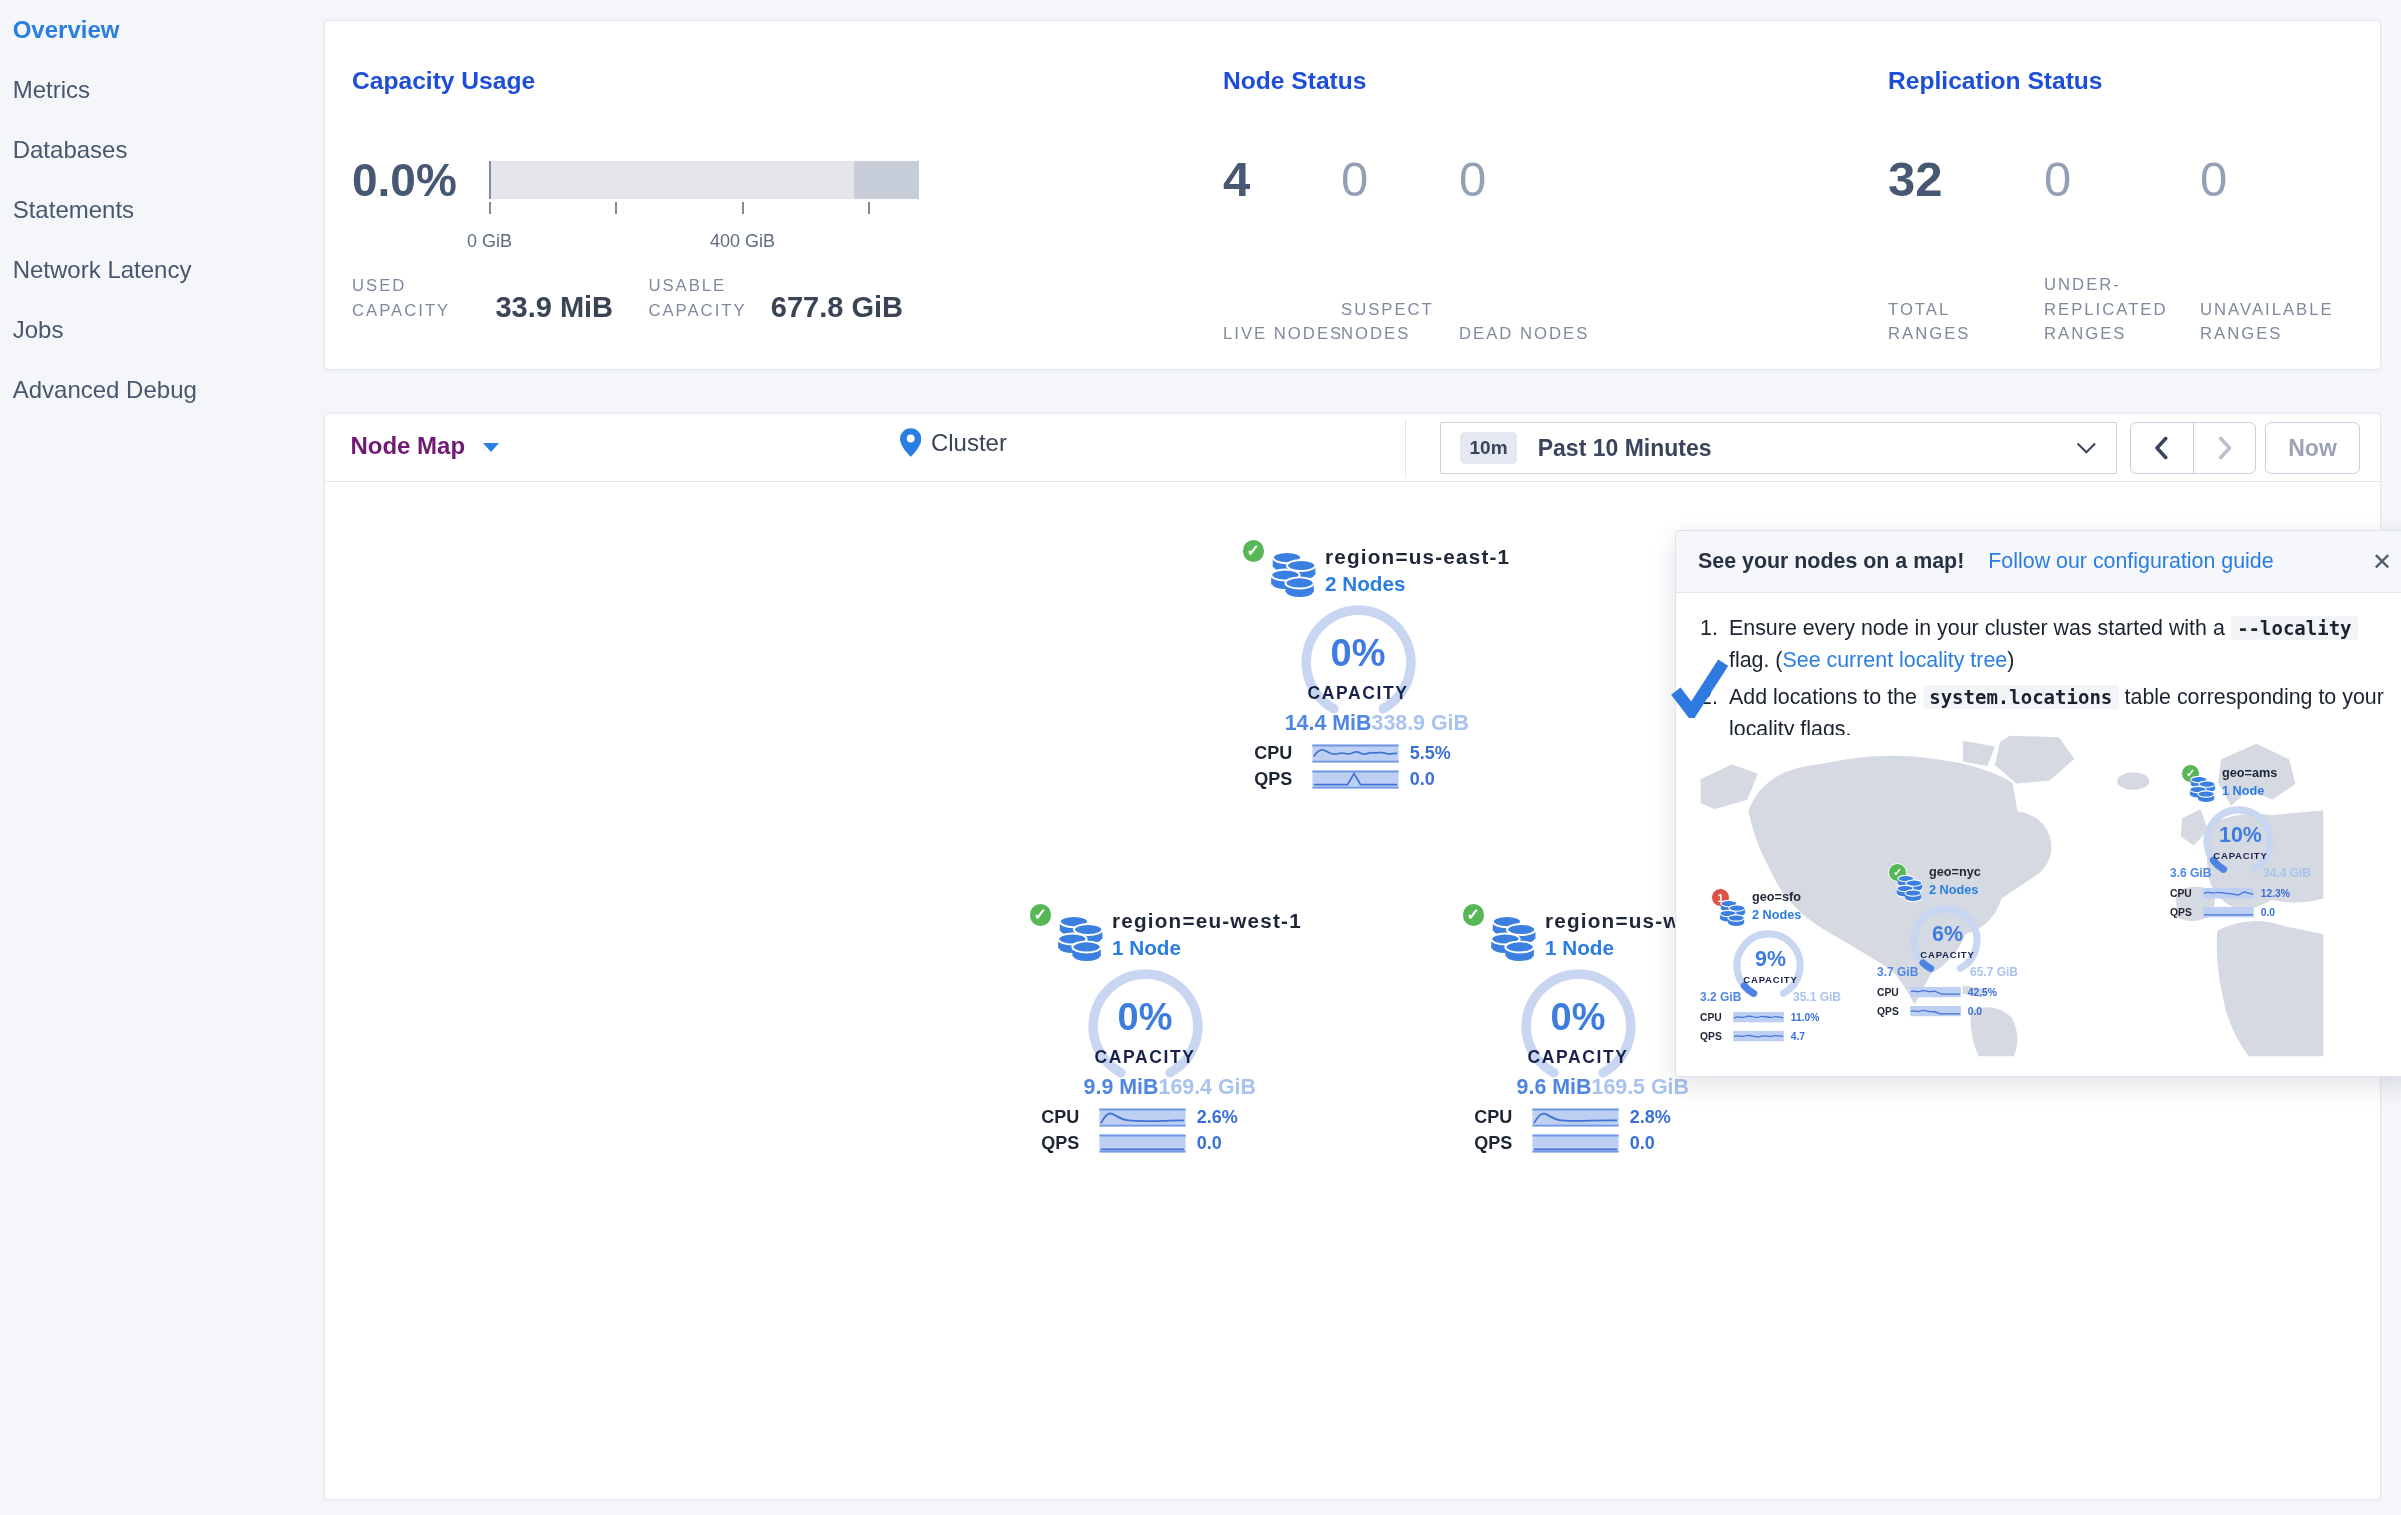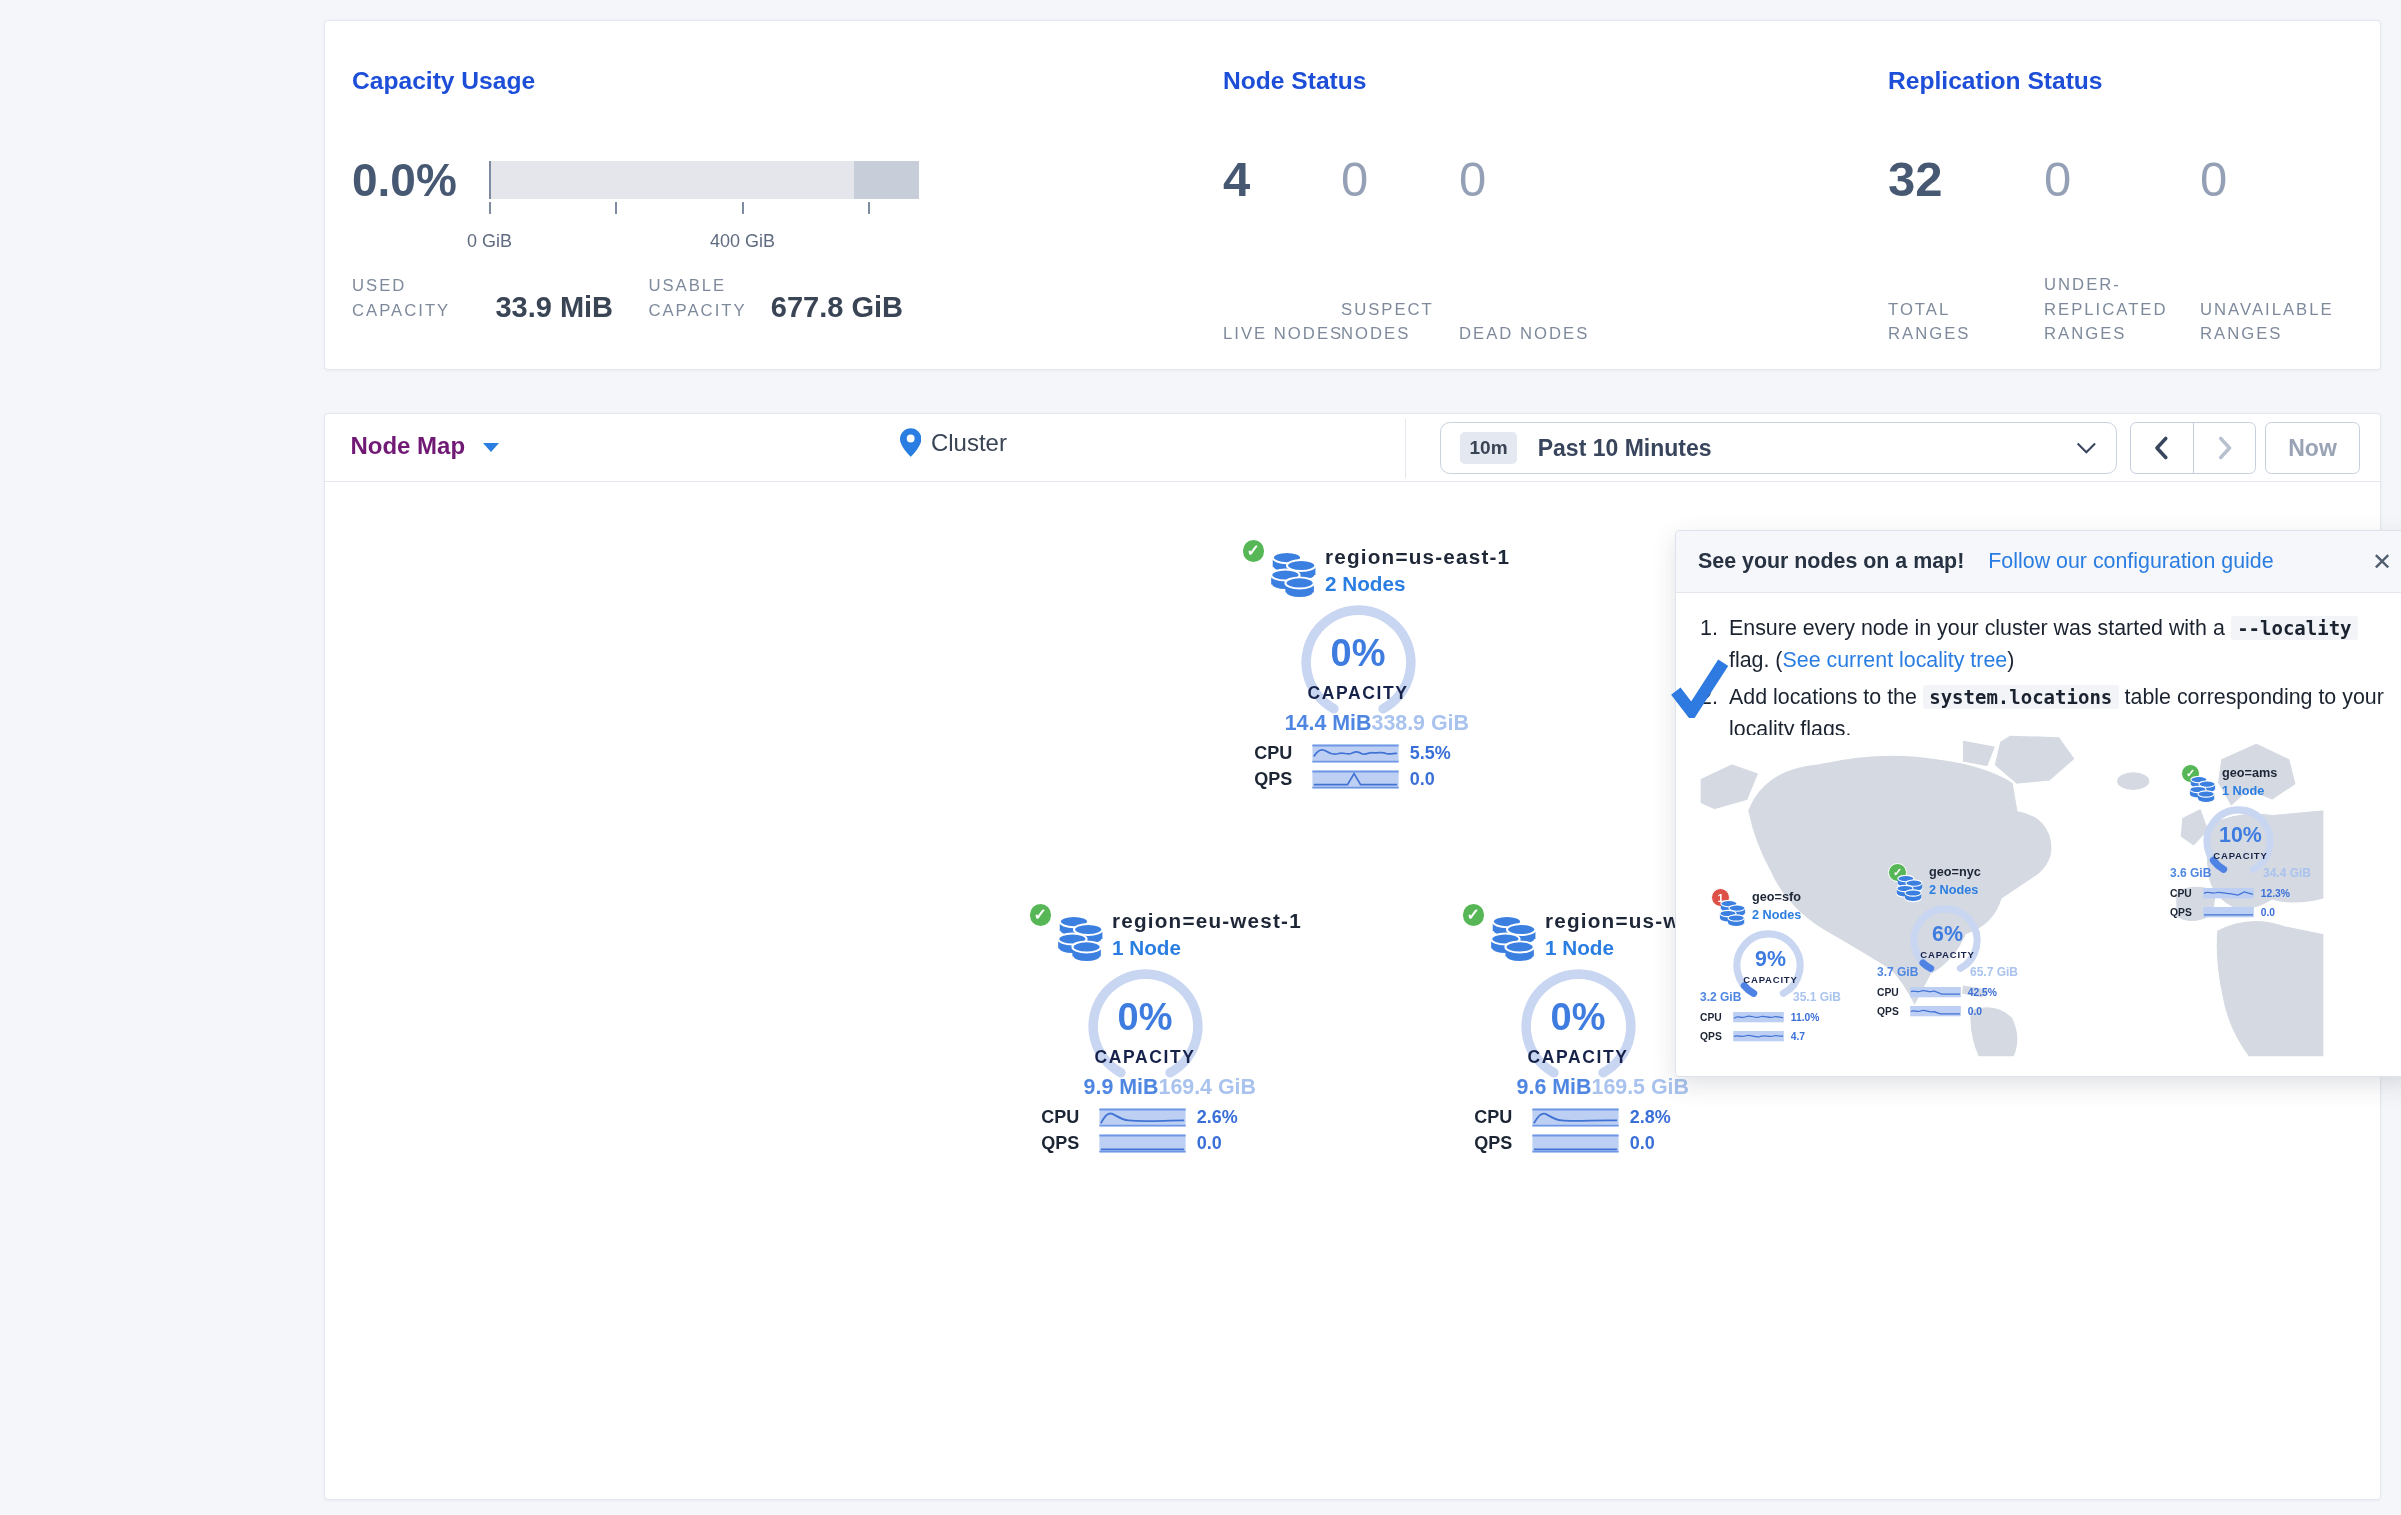--- a/index.html
+++ b/index.html
@@ -47,21 +47,21 @@
   
   .toolbar { position:absolute; left:0; top:0; width:100%; height:68px; border-bottom:0.8px solid #e4e8ee; }
   .view-select { position:absolute; left:25.4px; top:17.5px; display:flex; align-items:center; cursor:pointer; }
   .view-select-label { font-size:24px; font-weight:600; color:#701a75; }
   .caret-down { width:0; height:0; border-left:8px solid transparent; border-right:8px solid transparent;
                 border-top:9.5px solid #2a7de1; margin-left:17.5px; margin-top:3.2px; }
   .breadcrumb { position:absolute; left:575px; top:14.3px; display:flex; align-items:center; cursor:pointer; }
   .breadcrumb-label { font-size:24px; color:#394455; margin-left:9.5px; }
   .tb-divider { position:absolute; left:1080px; top:4.8px; height:59px; width:0.8px; background:#e2e6ed; }
   .time-select { position:absolute; left:1115px; top:8px; width:677px; height:52px; border:0.8px solid #c9d2df;
-                 border-radius:10px; display:flex; align-items:center; padding:0 19px; cursor:pointer; background:#fff; }
+                 border-radius:1px; display:flex; align-items:center; padding:0 19px; cursor:pointer; background:#fff; }
   .time-badge { background:#e4e8f0; border-radius:4.8px; padding:4.8px 9.5px; font-size:19px; font-weight:700; color:#394455; }
   .time-label { font-size:23px; font-weight:600; color:#39455c; margin-left:20.7px; }
   .pager { position:absolute; left:1805px; top:8px; width:126px; height:52px; border:0.8px solid #c6cede;
            border-radius:6.4px; display:flex; background:#fff; }
   .pager-btn { flex:1; display:flex; align-items:center; justify-content:center; cursor:pointer; }
   .pager-btn + .pager-btn { border-left:0.8px solid #c6cede; }
   .now-btn { position:absolute; left:1940px; top:8px; width:95px; height:52px; border:0.8px solid #c6cede;
              border-radius:6.4px; display:flex; align-items:center; justify-content:center;
              font-size:23px; font-weight:700; color:#9aa3b5; cursor:pointer; background:#fff; }
   
@@ -143,20 +143,29 @@
         <ellipse cx="40" cy="52" rx="18" ry="7"></ellipse>
           <rect x="22" y="40" width="36" height="12" stroke="none"></rect>
         <ellipse cx="40" cy="40" rx="18" ry="7"></ellipse>
       </g>
     </g>
   </defs>
 </svg>
 
 <div id="root">
 
+  <nav class="sidebar">
+    <div class="nav-item active">Overview</div>
+    <div class="nav-item">Metrics</div>
+    <div class="nav-item">Databases</div>
+    <div class="nav-item">Statements</div>
+    <div class="nav-item">Network Latency</div>
+    <div class="nav-item">Jobs</div>
+    <div class="nav-item">Advanced Debug</div>
+  </nav>
 
   <section class="card" id="card-summary">
 
     <div class="cap-sec">
       <div class="section-title cap-title">Capacity Usage</div>
       <div class="cap-pct">0.0%</div>
       <div class="cap-bar">
         <div class="cap-bar-used"></div>
         <div class="cap-bar-dark"></div>
       </div>

